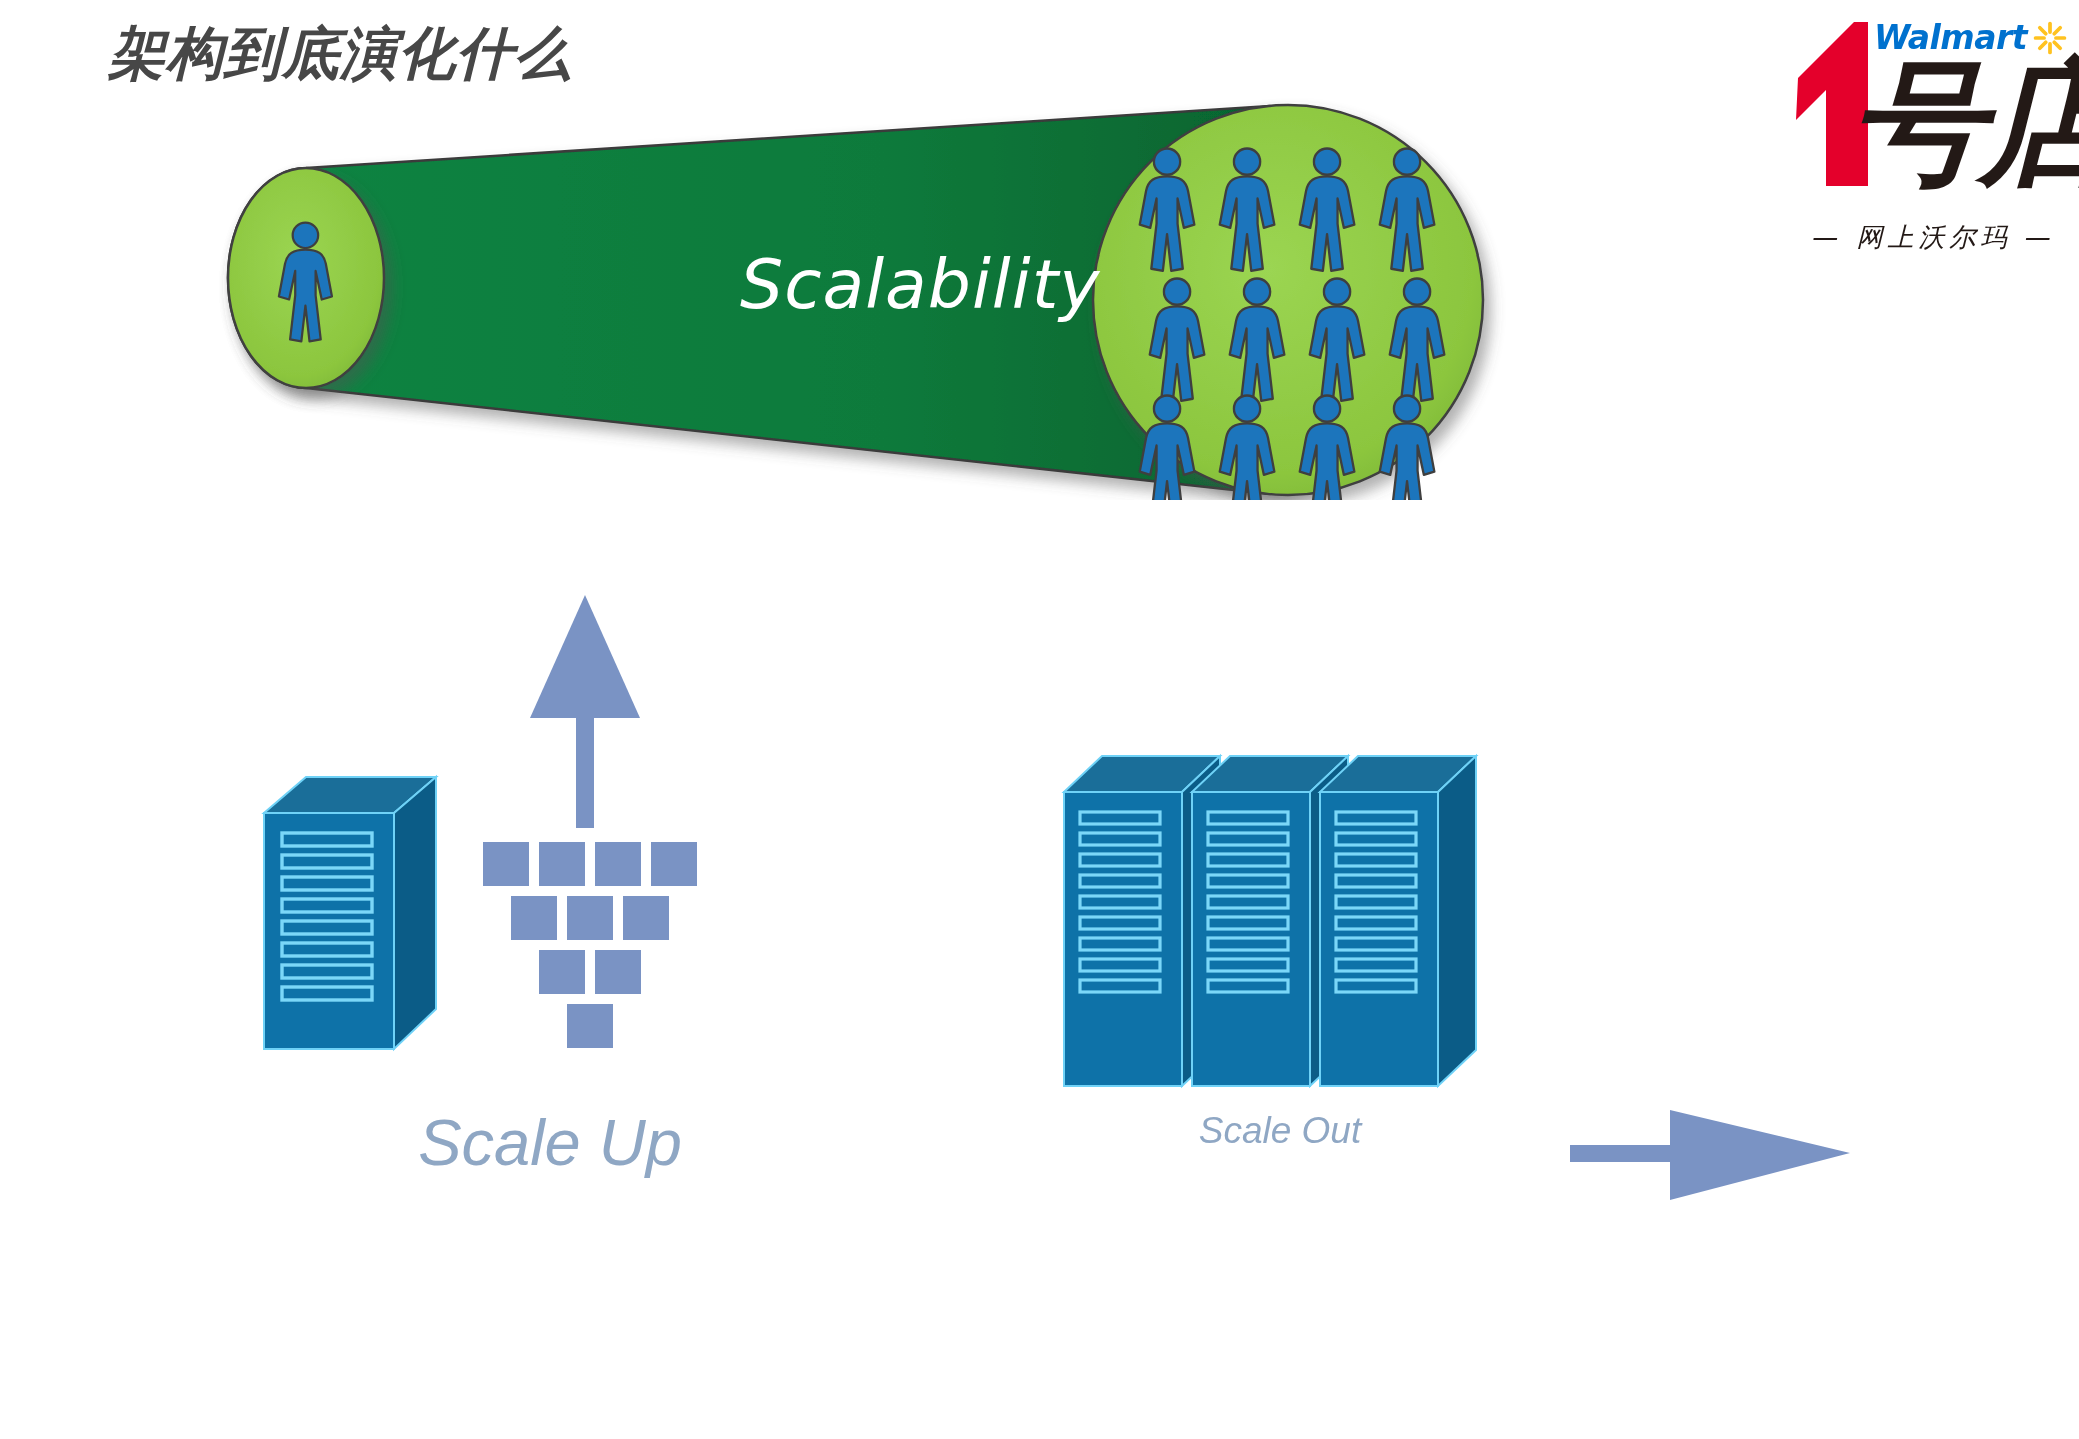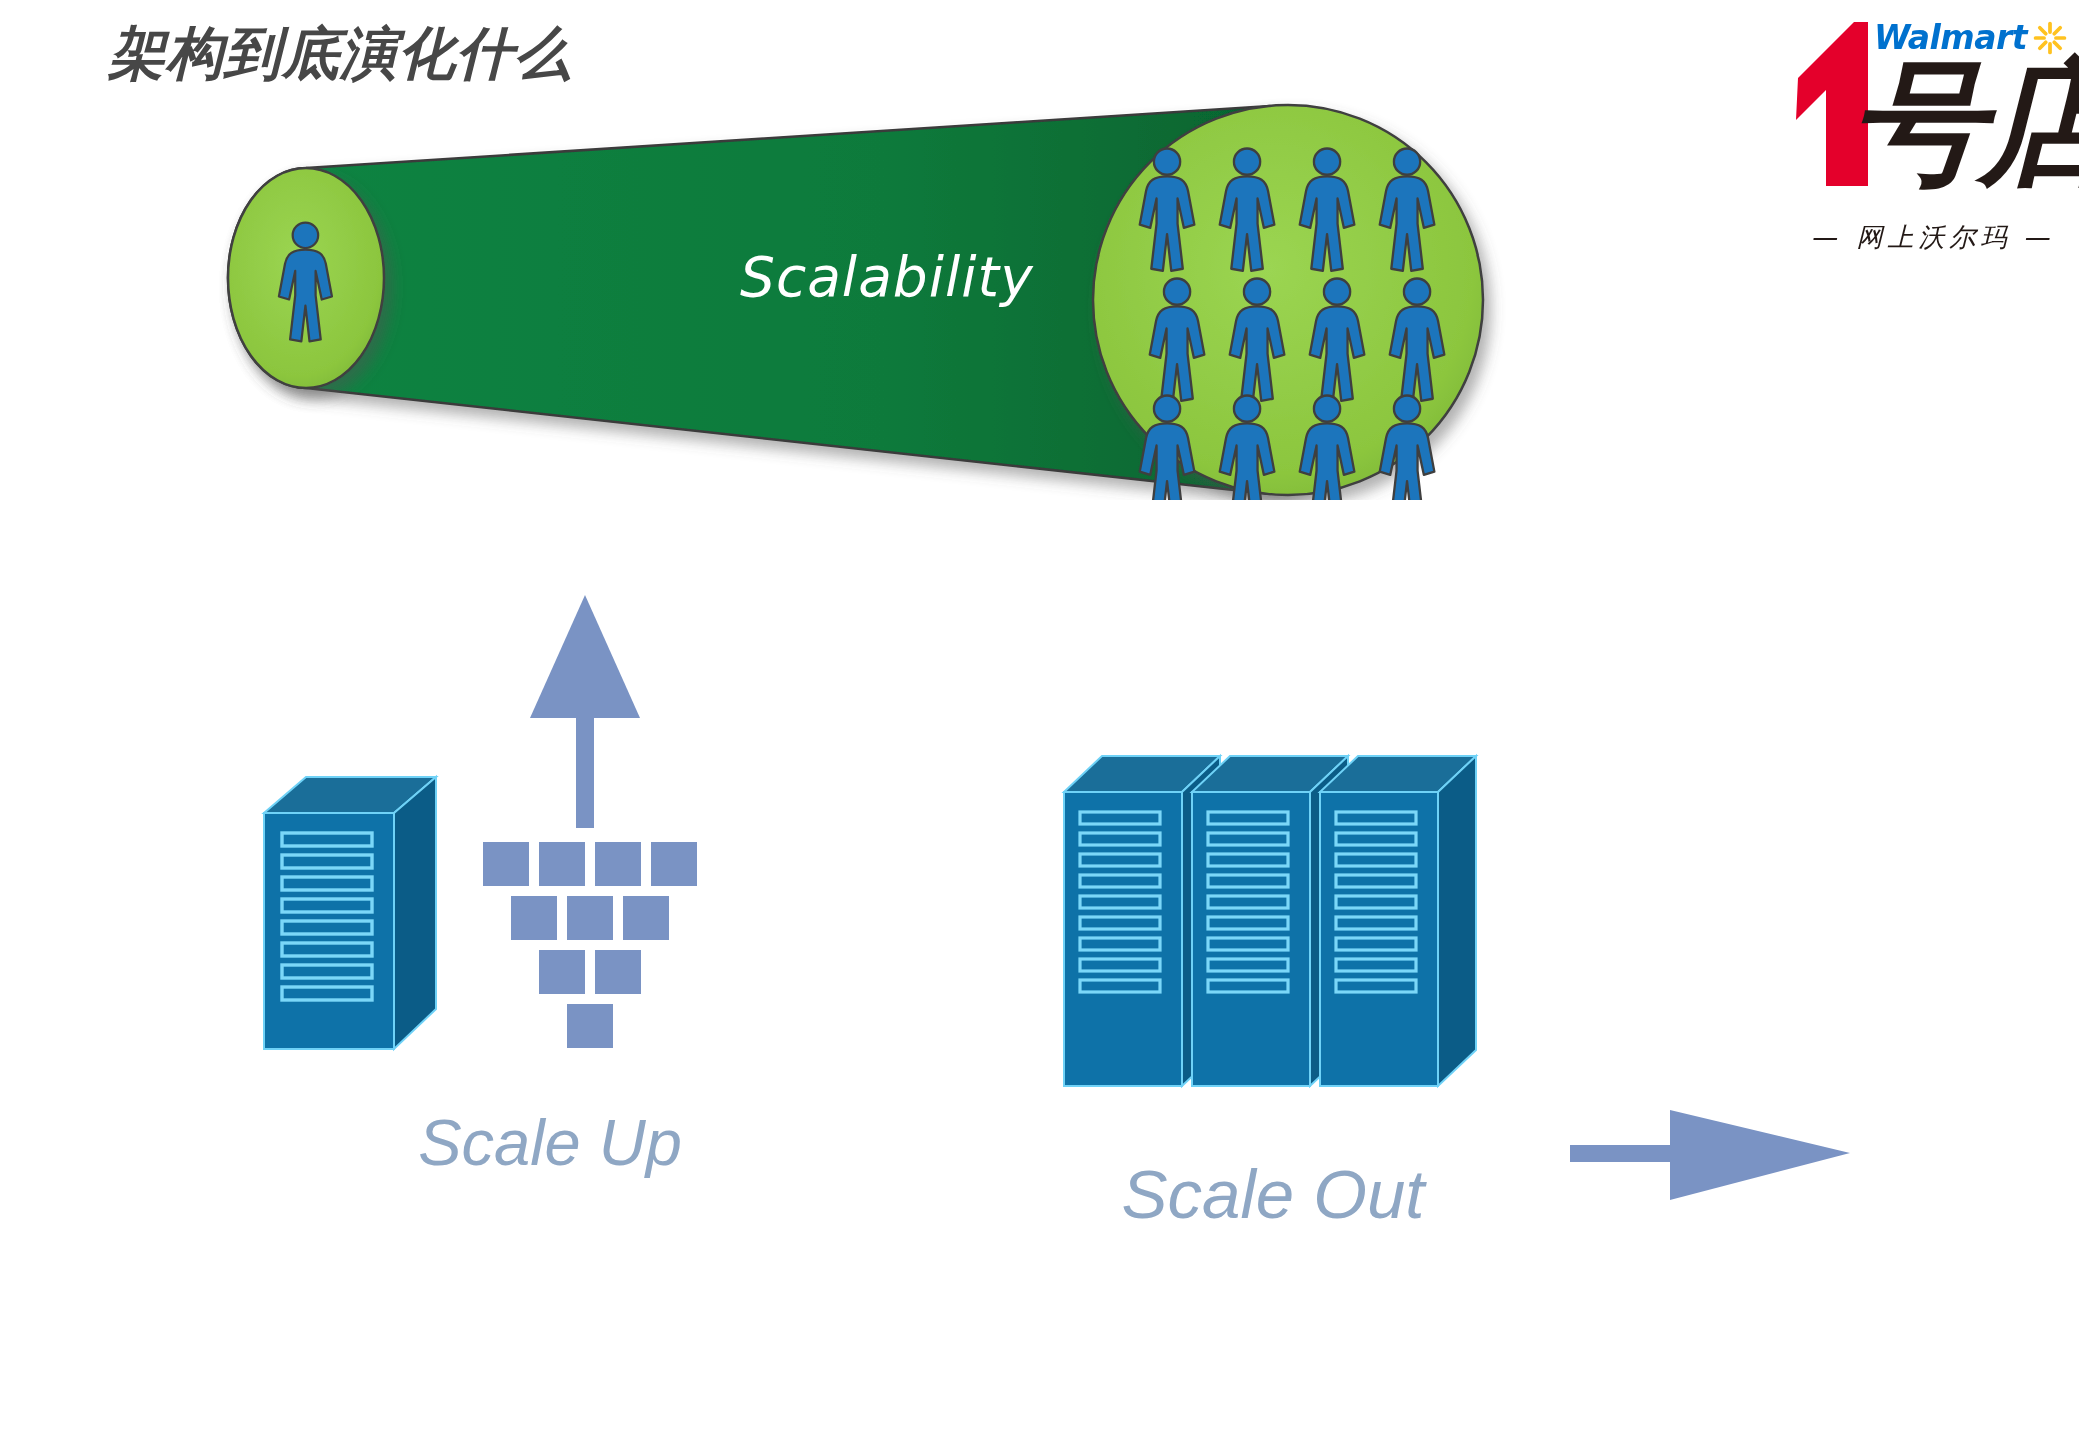--- a/index.html
+++ b/index.html
@@ -95,21 +95,21 @@
     top: 50px;
     width: 1390px;
     height: 450px;
   }
   #funnel-svg { display:block; width: 1390px; height: 450px; }
 
   #scalability-label {
     position: absolute;
     left: 560px;
     top: 195px;
-    font-size: 55px;
+    font-size: 68px;
     color: #ffffff;
     font-family: "DejaVu Sans", "Liberation Sans", sans-serif;
     white-space: nowrap;
     letter-spacing: 1px;
   }
 
   
   #scaleup-group {
     position: absolute;
     left: 260px;
@@ -133,29 +133,28 @@
     width: 340px;
     text-align: center;
     font-size: 65px;
     color: #8FA7C4;
     font-family: "Liberation Sans", "DejaVu Sans", sans-serif;
     white-space: nowrap;
   }
   #scaleout-servers { position:absolute; left:0px; top:0px; width:420px; height:360px; }
   #scaleout-label {
     position: absolute;
-    left: 23px;
+    left: 30px;
     top: 370px;
     width: 380px;
     text-align: center;
-    font-size: 69px;
+    font-size: 37px;
     color: #8FA7C4;
     font-family: "Liberation Sans", "DejaVu Sans", sans-serif;
     white-space: nowrap;
-    margin-top: 45px;
   }
   #scaleout-arrow {
     position: absolute;
     left: 1570px;
     top: 1090px;
     width: 290px;
     height: 130px;
   }
 </style>
 </head>

